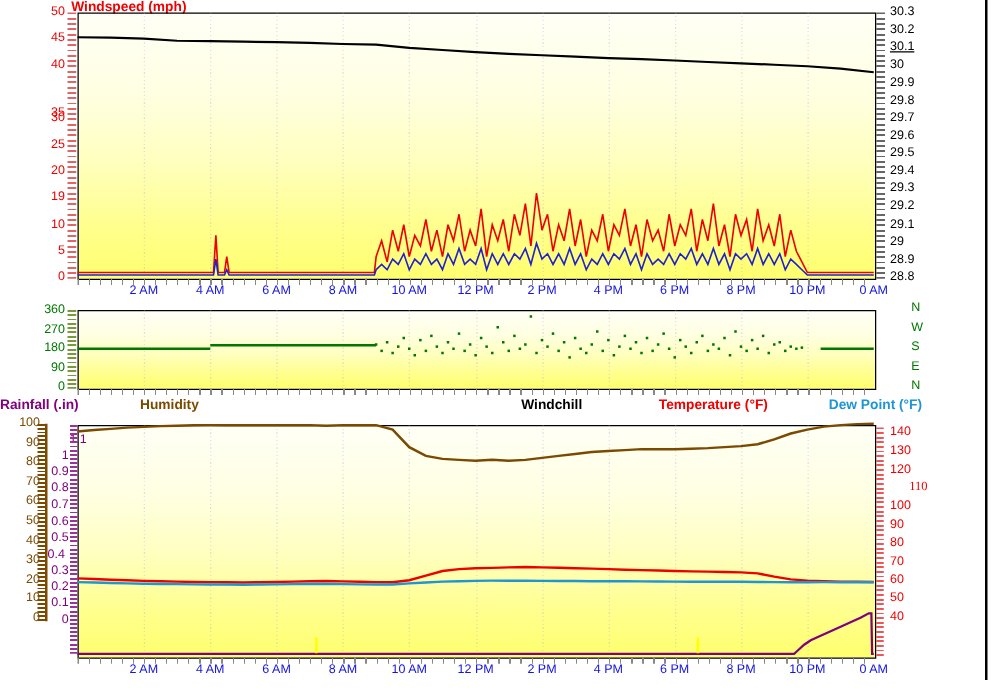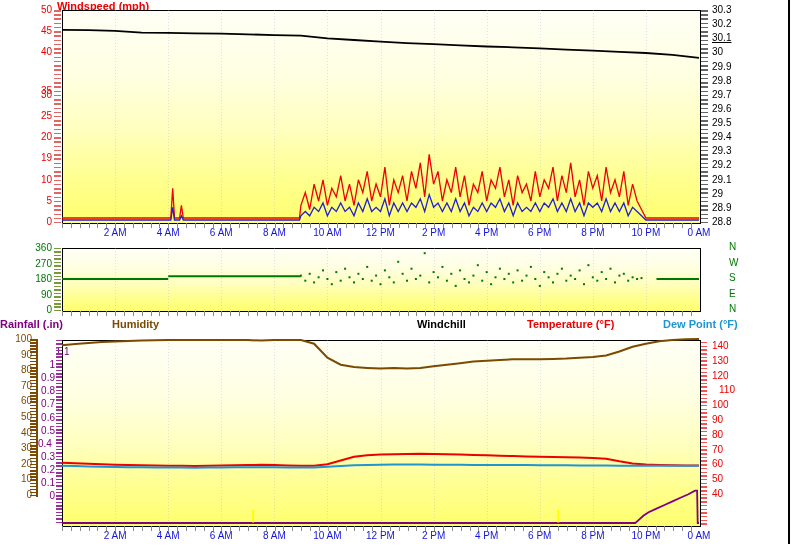--- a/index.html
+++ b/index.html
@@ -227,21 +227,21 @@
     <div class="ticklab" style="position: absolute; left: 38px; top: 412.5px; width: 17px; text-align: right; color: rgb(128, 0, 128);">0.6</div>
     <div class="ticklab" style="position: absolute; left: 38px; top: 425.6px; width: 17px; text-align: right; color: rgb(128, 0, 128);">0.5</div>
     <div class="ticklab" style="position: absolute; left: 38px; top: 438.7px; width: 17px; text-align: left; color: rgb(128, 0, 128);">0.4</div>
     <div class="ticklab" style="position: absolute; left: 38px; top: 451.8px; width: 17px; text-align: right; color: rgb(128, 0, 128);">0.3</div>
     <div class="ticklab" style="position: absolute; left: 38px; top: 464.9px; width: 17px; text-align: right; color: rgb(128, 0, 128);">0.2</div>
     <div class="ticklab" style="position: absolute; left: 38px; top: 478px; width: 17px; text-align: right; color: rgb(128, 0, 128);">0.1</div>
     <div class="ticklab" style="position: absolute; left: 38px; top: 491.1px; width: 17px; text-align: right; color: rgb(128, 0, 128);">0</div>
     <div class="ticklab" style="position: absolute; left: 712px; top: 341px; width: 30px; text-align: left; color: rgb(238, 0, 0);">140</div>
     <div class="ticklab" style="position: absolute; left: 712px; top: 355.8px; width: 30px; text-align: left; color: rgb(238, 0, 0);">130</div>
     <div class="ticklab" style="position: absolute; left: 712px; top: 370.6px; width: 30px; text-align: left; color: rgb(238, 0, 0);">120</div>
-    <div class="ticklab" style="position: absolute; left: 712px; top: 385.4px; width: 30px; text-align: center; color: rgb(238, 0, 0);">110</div>
+    <div class="ticklab" style="position: absolute; left: 712px; top: 385.4px; width: 30px; text-align: right; color: rgb(238, 0, 0); font-family: Liberation Serif, serif;">110</div>
     <div class="ticklab" style="position: absolute; left: 712px; top: 400.2px; width: 30px; text-align: left; color: rgb(238, 0, 0);">100</div>
     <div class="ticklab" style="position: absolute; left: 712px; top: 415px; width: 30px; text-align: left; color: rgb(238, 0, 0);">90</div>
     <div class="ticklab" style="position: absolute; left: 712px; top: 429.8px; width: 30px; text-align: left; color: rgb(238, 0, 0);">80</div>
     <div class="ticklab" style="position: absolute; left: 712px; top: 444.6px; width: 30px; text-align: left; color: rgb(238, 0, 0);">70</div>
     <div class="ticklab" style="position: absolute; left: 712px; top: 459.4px; width: 30px; text-align: left; color: rgb(238, 0, 0);">60</div>
     <div class="ticklab" style="position: absolute; left: 712px; top: 474.2px; width: 30px; text-align: left; color: rgb(238, 0, 0);">50</div>
     <div class="ticklab" style="position: absolute; left: 712px; top: 489px; width: 30px; text-align: left; color: rgb(238, 0, 0);">40</div>
     <div style="position: absolute; left: 36px; top: 339px; width: 2px; height: 158px; background: rgb(123, 74, 0);"></div>
     <div class="tickstrip" style="position: absolute; left: 30px; top: 339px; width: 6px; height: 158px; background: repeating-linear-gradient(rgb(123, 74, 0) 0px, rgb(123, 74, 0) 1.5px, transparent 1.5px, transparent 3.12px);"></div>
     <div class="tickstrip" style="position: absolute; left: 56px; top: 340px; width: 6px; height: 183px; background: repeating-linear-gradient(rgb(153, 51, 153) 0px, rgb(153, 51, 153) 1.5px, transparent 1.5px, transparent 3.3px);"></div>

